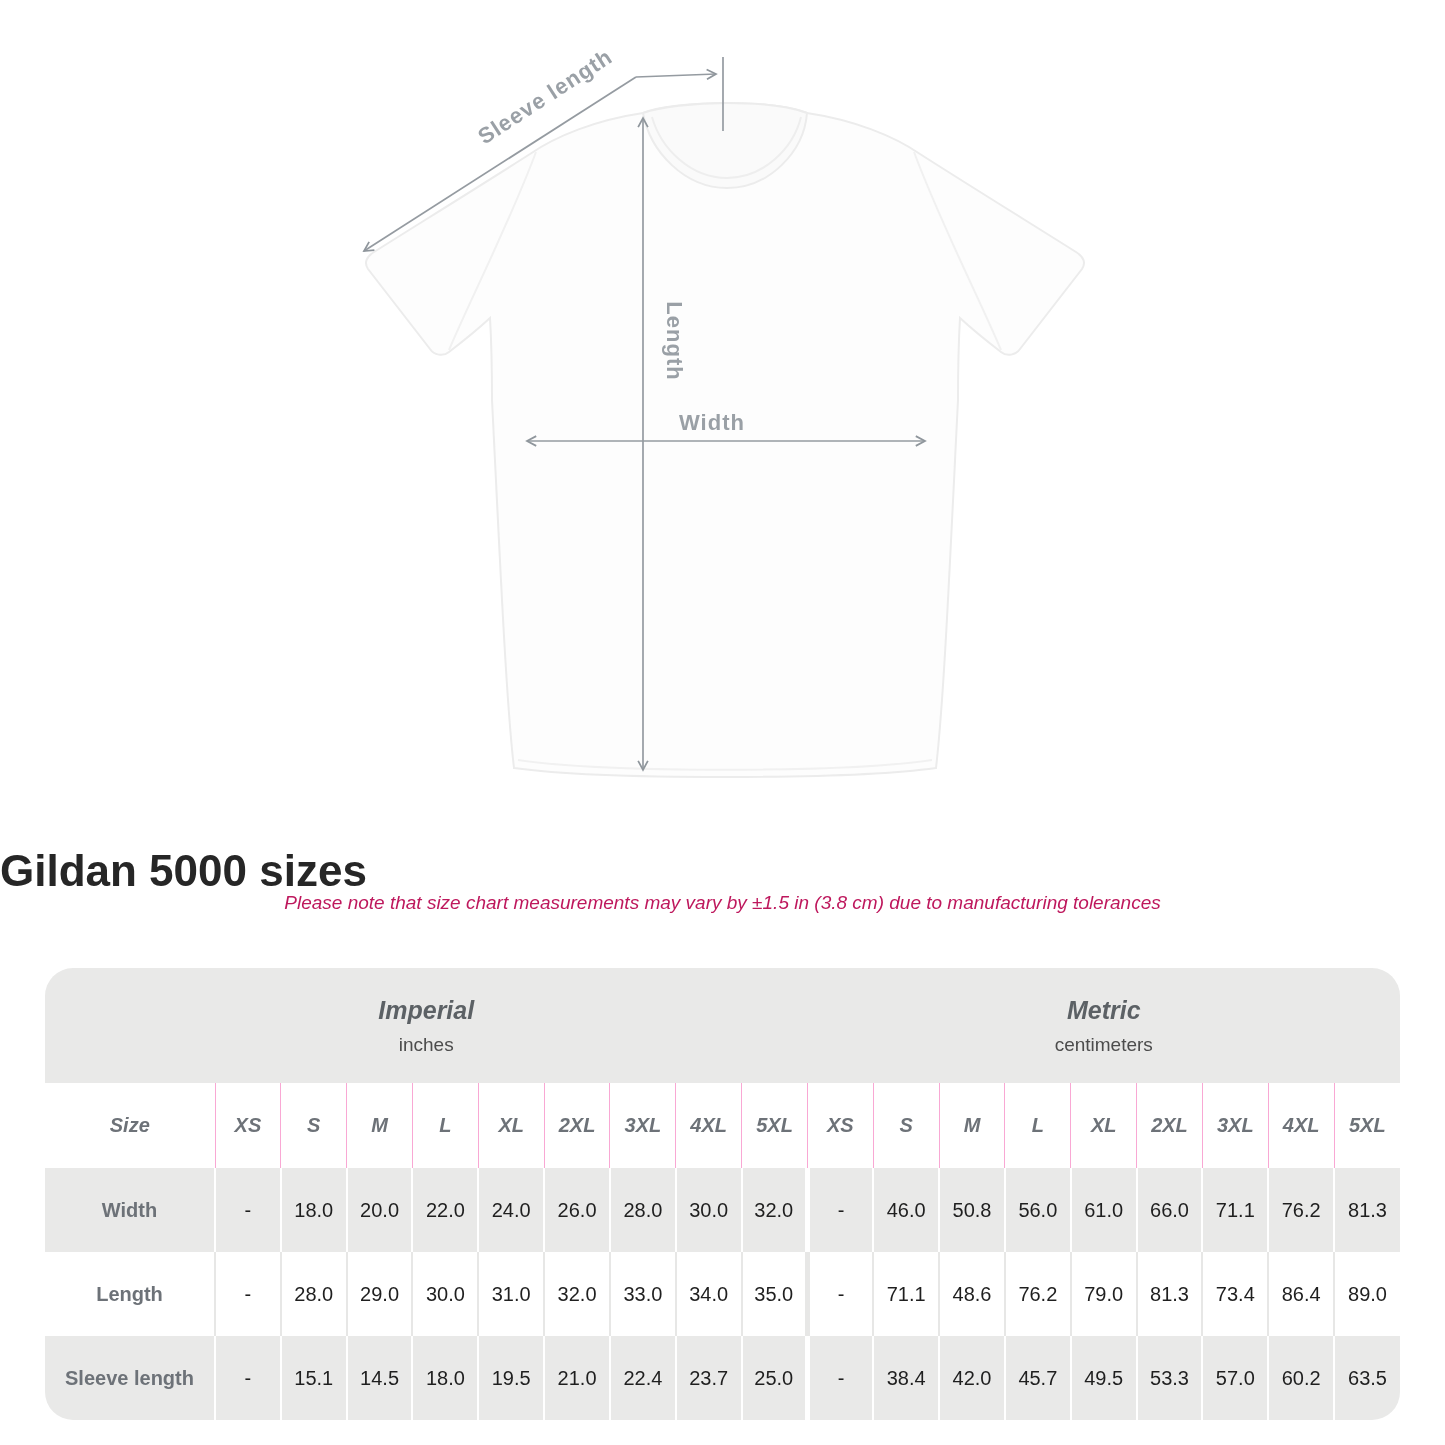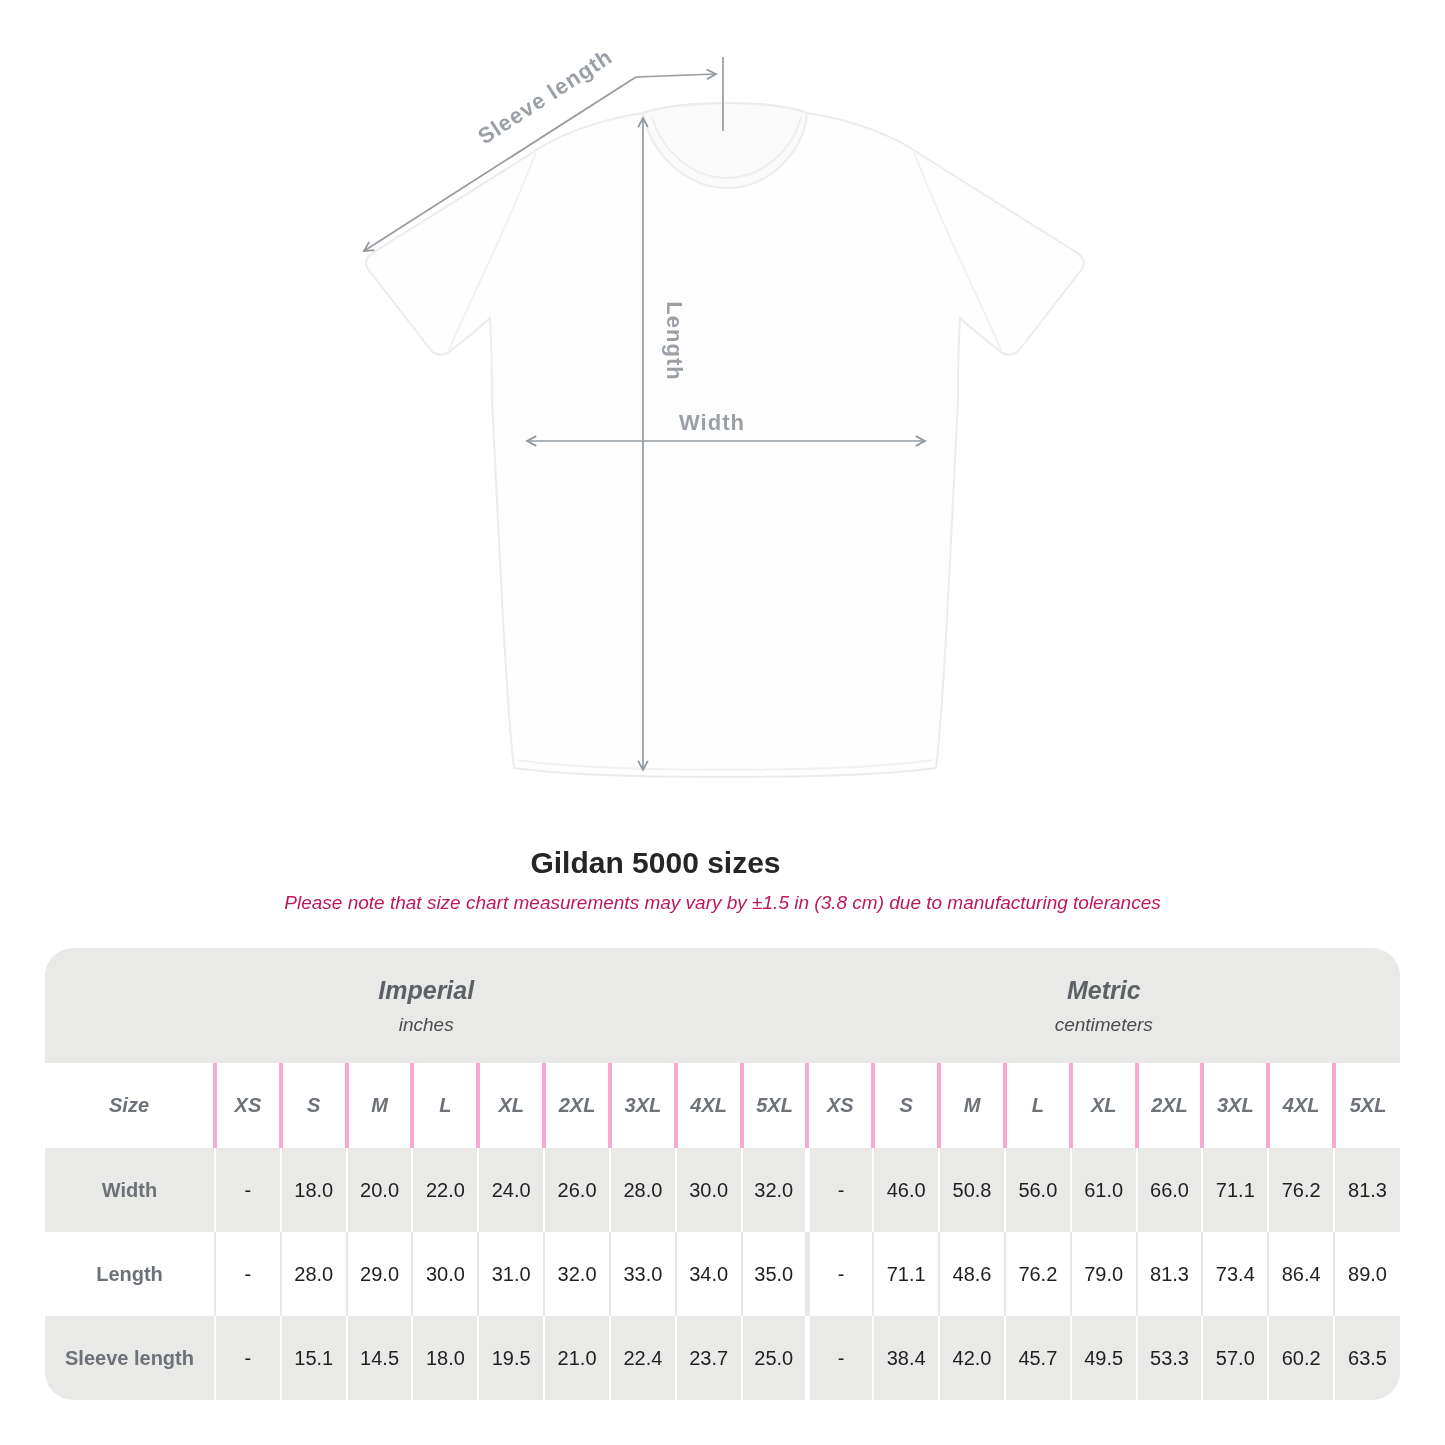--- a/index.html
+++ b/index.html
@@ -6,45 +6,45 @@
   body{
     width:1445px;height:1445px;position:relative;background:#ffffff;
     font-family:"Liberation Sans", sans-serif;overflow:hidden;
   }
   
   .diagram{position:absolute;left:0;top:0;width:1445px;height:830px;}
   .diagram svg{display:block;}
   .dim-label{fill:#9aa0a6;font-weight:bold;font-size:22px;letter-spacing:1px;}
   
   .page-title{
-    position:absolute;top:846px;left:0;width:1311px;text-align:center;
-    font-size:30px;font-weight:bold;color:#262626;
+    position:absolute;top:846px;left:0;width:1311px;text-align:left;
+    font-size:44px;font-weight:bold;color:#262626;
   }
   .page-subtitle{
     position:absolute;top:892px;left:0;width:1445px;text-align:center;
     font-size:19px;font-style:italic;color:#be185d;
   }
   
   .table-wrap{
-    position:absolute;left:45px;top:948px;width:1355px;height:452px;
+    position:absolute;left:45px;top:968px;width:1355px;height:452px;
     border-radius:28px;overflow:hidden;
   }
   table.size-table{
     width:100%;height:100%;border-collapse:collapse;table-layout:fixed;
   }
   col.label-col{width:170px;}
   tr.section-row th{
     background:#e9e9e8;height:115px;vertical-align:middle;text-align:center;
     font-weight:normal;padding:0;
   }
   .sec-title{font-size:25px;font-weight:bold;font-style:italic;color:#5c6165;margin-bottom:9px;}
-  .sec-sub{font-size:19px;font-style:italic;color:#4c4c4c;}
+  .sec-sub{font-size:19px;color:#4c4c4c;}
   tr.sizes-row{background:#ffffff;}
   tr.sizes-row th{height:85px;font-size:20px;font-weight:bold;color:#6d7278;padding:0;text-align:center;vertical-align:middle;font-style:italic;}
-  tr.sizes-row th.size-col{border-left:4px solid #f9a8d4;margin-top:22px;}
+  tr.sizes-row th.size-col{border-left:1px solid #f9a8d4;margin-top:22px;}
   tbody tr{height:84px;}
   tbody th.rowlabel{font-size:20px;font-weight:bold;color:#6d7278;text-align:center;vertical-align:middle;padding:0;}
   tr.sizes-row th.rowlabel{border:none;}
   tbody td{
     font-size:20px;color:#1f1f1f;text-align:center;vertical-align:middle;
     border-left:2px solid #e7e7e6;padding:0;
   }
   tbody tr:nth-child(odd){background:#e9e9e8;}
   tbody tr:nth-child(even){background:#ffffff;}
   tbody tr:nth-child(odd) td{border-left-color:#ffffff;}

